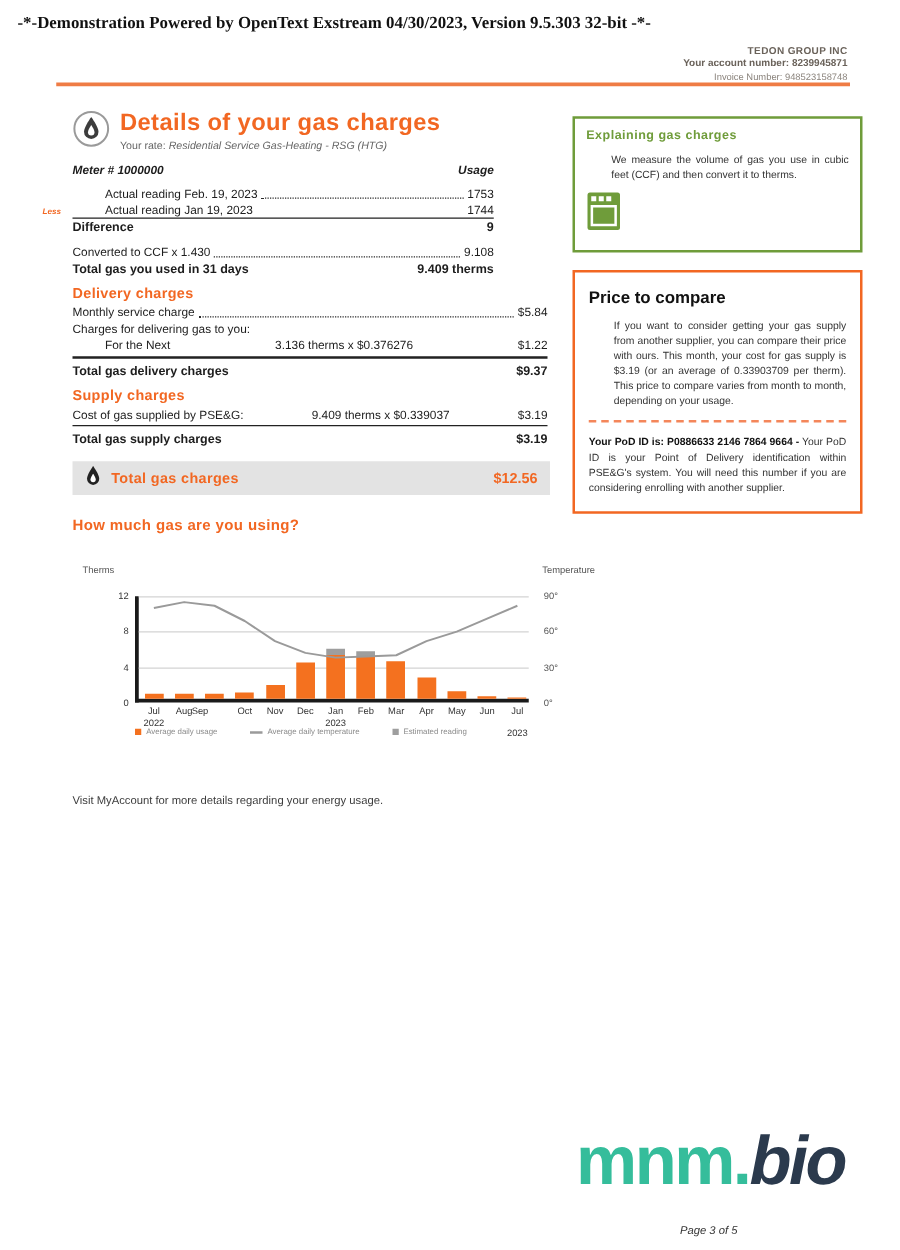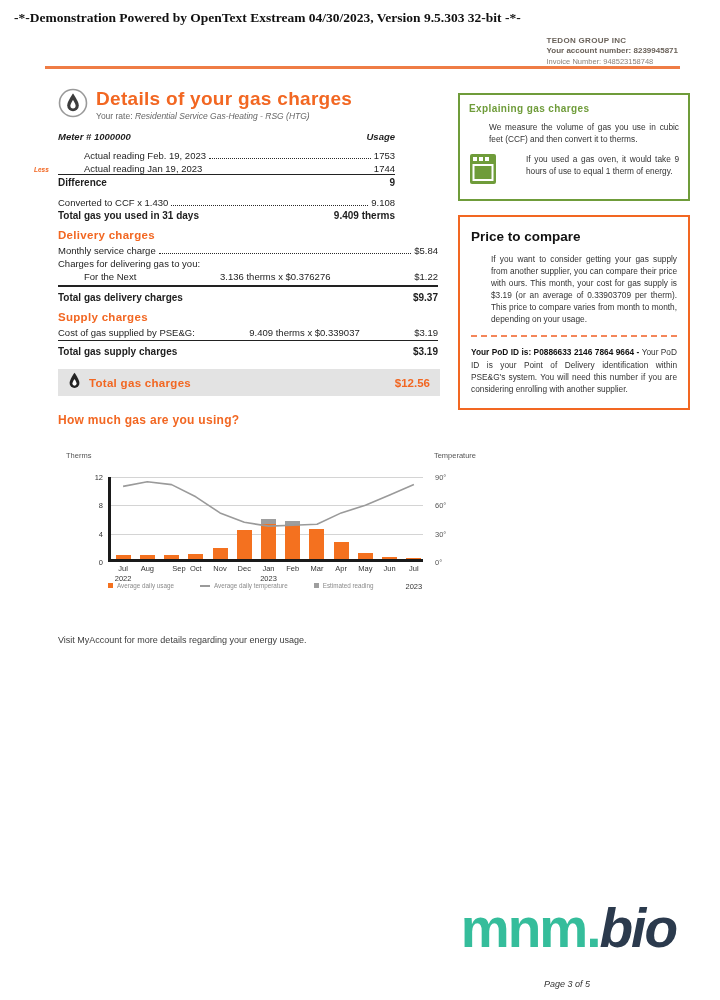--- a/index.html
+++ b/index.html
@@ -6,21 +6,21 @@
   html,body { background:#ffffff; }
   .page {
     position:relative; width:700px; height:1000px; background:#fff;
     font-family:"Liberation Sans", sans-serif; color:#1d1d1d; overflow:hidden;
   }
   
   .hdr-title {
     position:absolute; left:14px; top:10px;
     font-family:"Liberation Serif", serif; font-weight:bold; font-size:13.5px; color:#111;
   }
-  .hdr-right { position:absolute; right:22px; top:36px; text-align:left; line-height:1.3; }
+  .hdr-right { position:absolute; right:22px; top:36px; text-align:right; line-height:1.3; }
   .hdr-company { font-size:8px; font-weight:bold; color:#6a625a; letter-spacing:.3px; }
   .hdr-account { font-size:8px; font-weight:bold; color:#6a625a; }
   .hdr-invoice { font-size:7.5px; color:#8a837c; }
   .hdr-rule { position:absolute; left:45px; right:20px; top:66px; height:3px; background:#ef7c45; }
 
   
   .left-col { position:absolute; left:58px; top:88px; width:380px; }
   .details-head { position:relative; padding-left:38px; margin-bottom:10px; }
   .flame-badge { position:absolute; left:0; top:0; width:30px; height:30px; }
   .details-title { color:#f26722; font-weight:bold; font-size:19px; letter-spacing:.3px; }
@@ -224,21 +224,21 @@
           <div class="gridline" style="top: 56.6667px;"></div>
           <div class="ytick" style="top: 56.6667px;">4</div>
           <div class="rtick" style="top: 56.6667px;">30°</div>
           <div class="ytick" style="top: 85px;">0</div>
           <div class="rtick" style="top: 85px;">0°</div>
           <div class="bar" style="left: 4.61538px; width: 15px; height: 3.54167px; background: rgb(244, 113, 31);"></div>
           <div class="xlab" style="left: 12.1154px;">Jul</div>
           <div class="bar" style="left: 28.8462px; width: 15px; height: 3.54167px; background: rgb(244, 113, 31);"></div>
           <div class="xlab" style="left: 36.3462px;">Aug</div>
           <div class="bar" style="left: 53.0769px; width: 15px; height: 3.54167px; background: rgb(244, 113, 31);"></div>
-          <div class="xlab" style="left: 68px;">Sep</div>
+          <div class="xlab" style="left: 49px;">Sep</div>
           <div class="bar" style="left: 77.3077px; width: 15px; height: 4.60417px; background: rgb(244, 113, 31);"></div>
           <div class="xlab" style="left: 84.8077px;">Oct</div>
           <div class="bar" style="left: 101.538px; width: 15px; height: 11.3333px; background: rgb(244, 113, 31);"></div>
           <div class="xlab" style="left: 109.038px;">Nov</div>
           <div class="bar" style="left: 125.769px; width: 15px; height: 29.0417px; background: rgb(244, 113, 31);"></div>
           <div class="xlab" style="left: 133.269px;">Dec</div>
           <div class="bar" style="left: 150px; width: 15px; height: 35.4167px; background: rgb(244, 113, 31);"></div>
           <div class="bar" style="left: 150px; width: 15px; height: 4.25px; bottom: 35.4167px; background: rgb(158, 158, 158);"></div>
           <div class="xlab" style="left: 157.5px;">Jan</div>
           <div class="bar" style="left: 174.231px; width: 15px; height: 34px; background: rgb(244, 113, 31);"></div>
@@ -287,21 +287,20 @@
       <div class="oven-row">
         <span class="oven-icon">
           <svg width="28" height="32" viewBox="0 0 28 32">
             <rect x="1" y="1" width="26" height="30" rx="2" fill="#6f9c3a"></rect>
             <rect x="4" y="4" width="4" height="4" fill="#ffffff"></rect>
             <rect x="10" y="4" width="4" height="4" fill="#ffffff"></rect>
             <rect x="16" y="4" width="4" height="4" fill="#ffffff"></rect>
             <rect x="4.5" y="12" width="19" height="15" fill="none" stroke="#ffffff" stroke-width="2"></rect>
           </svg>
         </span>
-        <div class="box-body">If you used a gas oven, it would take 9 hours of use to equal 1 therm of energy.</div>
       </div>
     </div>
 
     <div class="orange-box">
       <div class="price-title">Price  to  compare</div>
       <div class="box-body">If you want to consider getting your gas supply from another supplier, you can compare their price with ours. This month, your cost for gas supply is $3.19 (or an average of 0.33903709 per therm). This price to compare varies from month to month, depending on your usage.</div>
       <div class="dash-rule"></div>
       <div class="pod-text">
         <b>Your PoD ID is: P0886633 2146 7864 9664 -</b><span> Your PoD ID is your Point of Delivery identification within PSE&amp;G's system. You will need this number if you are considering enrolling with another supplier.</span>
       </div>

